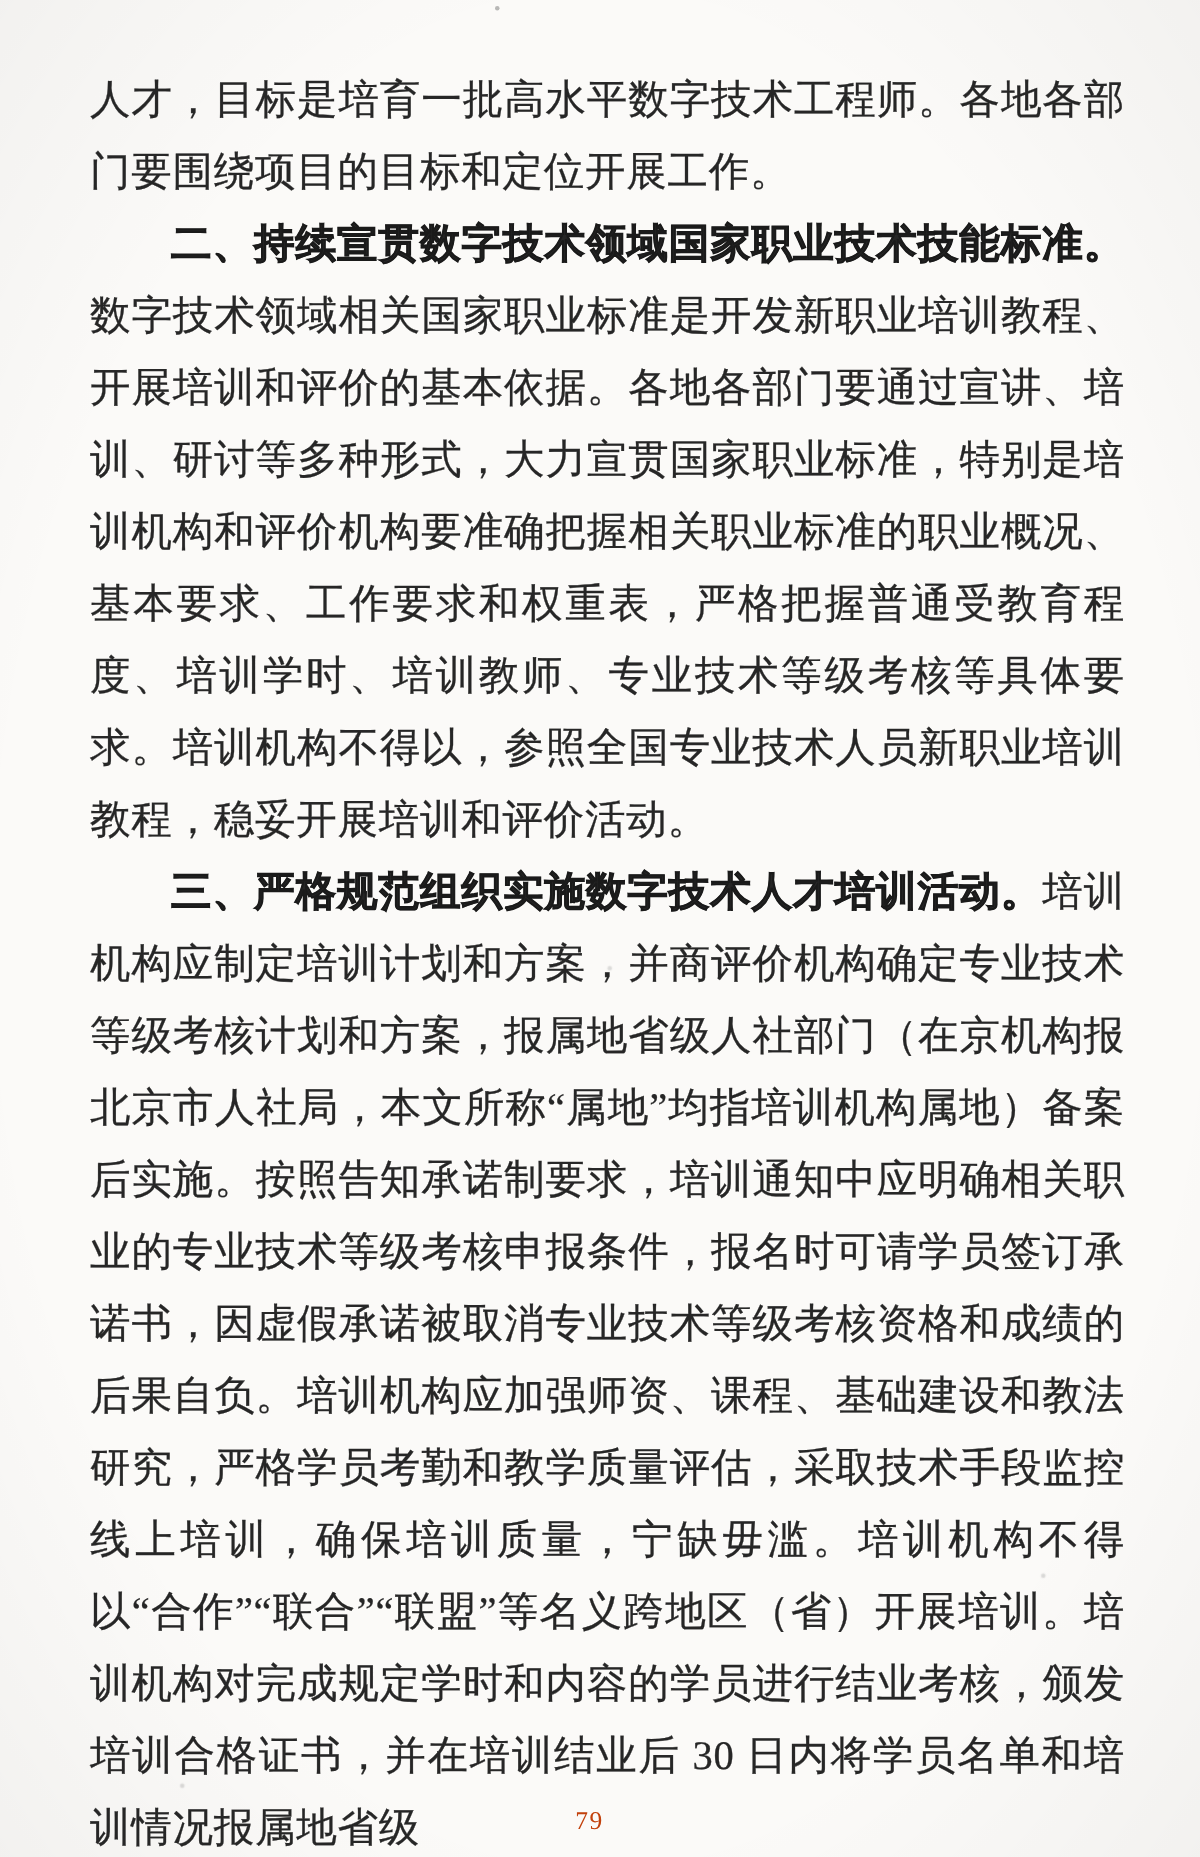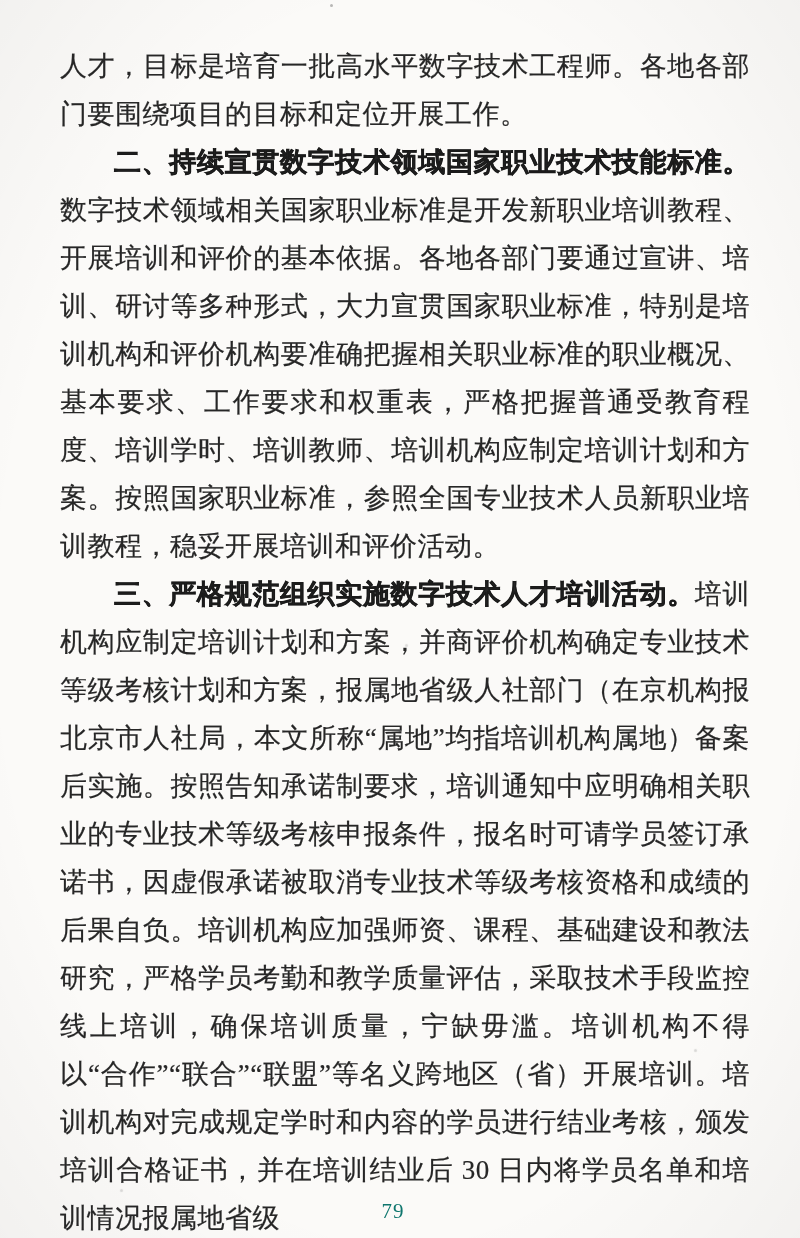--- a/index.html
+++ b/index.html
@@ -61,33 +61,33 @@
     font-weight: bold;
     font-family: Liberation Serif, serif;
     -webkit-text-stroke: 0.5px #1a1a1a;
   }
   .page-number {
     position: absolute;
     left: 0;
     right: 14px;
     bottom: 14px;
     text-align: center;
-    font-size: 21px;
+    font-size: 17px;
     letter-spacing: 1px;
-    color: #0f766e;
+    color: #c2410c;
   }
 </style>
 </head>
 <body>
 
 <div class="sheet">
   <div class="speck"></div>
 
   <div class="doc-body">
     <p class="para"><span class="lead"></span><span>人才，目标是培育一批高水平数字技术工程师。各地各部门要围绕项目的目标和定位开展工作。</span></p>
 
-    <p class="para indent"><span class="lead">二、持续宣贯数字技术领域国家职业技术技能标准。</span><span>数字技术领域相关国家职业标准是开发新职业培训教程、开展培训和评价的基本依据。各地各部门要通过宣讲、培训、研讨等多种形式，大力宣贯国家职业标准，特别是培训机构和评价机构要准确把握相关职业标准的职业概况、基本要求、工作要求和权重表，严格把握普通受教育程度、培训学时、培训教师、培训机构应制定培训计划和方案。按照国家职业标准，参照全国专业技术人员新职业培训教程，稳妥开展培训和评价活动。</span></p>
+    <p class="para indent"><span class="lead">二、持续宣贯数字技术领域国家职业技术技能标准。</span><span>数字技术领域相关国家职业标准是开发新职业培训教程、开展培训和评价的基本依据。各地各部门要通过宣讲、培训、研讨等多种形式，大力宣贯国家职业标准，特别是培训机构和评价机构要准确把握相关职业标准的职业概况、基本要求、工作要求和权重表，严格把握普通受教育程度、培训学时、培训教师、专业技术等级考核等具体要求。培训机构不得以，参照全国专业技术人员新职业培训教程，稳妥开展培训和评价活动。</span></p>
 
     <p class="para indent"><span class="lead">三、严格规范组织实施数字技术人才培训活动。</span><span>培训机构应制定培训计划和方案，并商评价机构确定专业技术等级考核计划和方案，报属地省级人社部门（在京机构报北京市人社局，本文所称“属地”均指培训机构属地）备案后实施。按照告知承诺制要求，培训通知中应明确相关职业的专业技术等级考核申报条件，报名时可请学员签订承诺书，因虚假承诺被取消专业技术等级考核资格和成绩的后果自负。培训机构应加强师资、课程、基础建设和教法研究，严格学员考勤和教学质量评估，采取技术手段监控线上培训，确保培训质量，宁缺毋滥。培训机构不得以“合作”“联合”“联盟”等名义跨地区（省）开展培训。培训机构对完成规定学时和内容的学员进行结业考核，颁发培训合格证书，并在培训结业后 30 日内将学员名单和培训情况报属地省级</span></p>
   </div>
 
   <div class="page-number">79</div>
 </div>
 
 </body></html>

